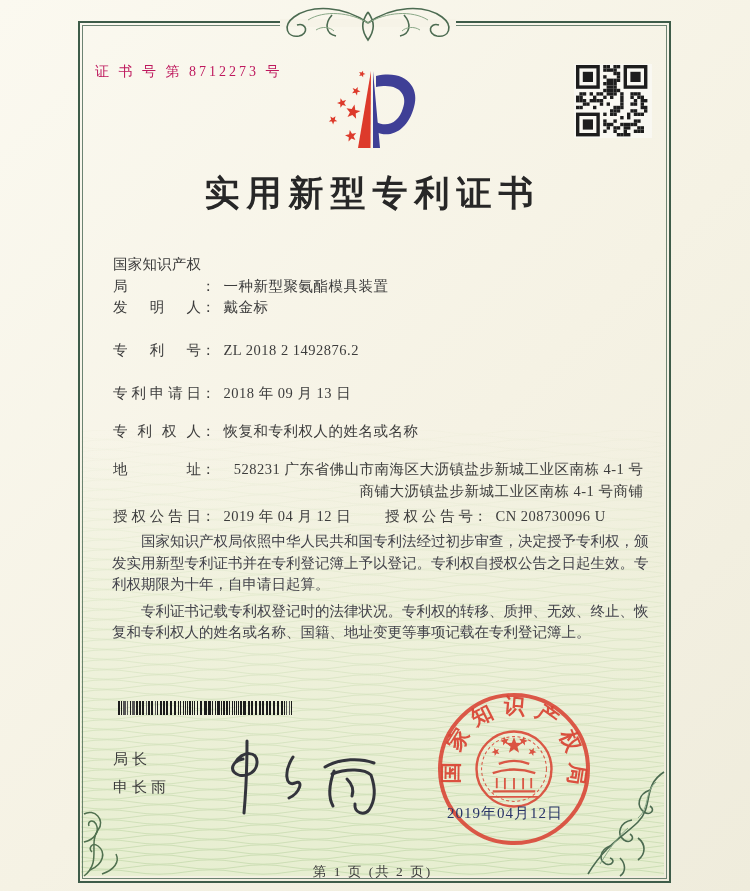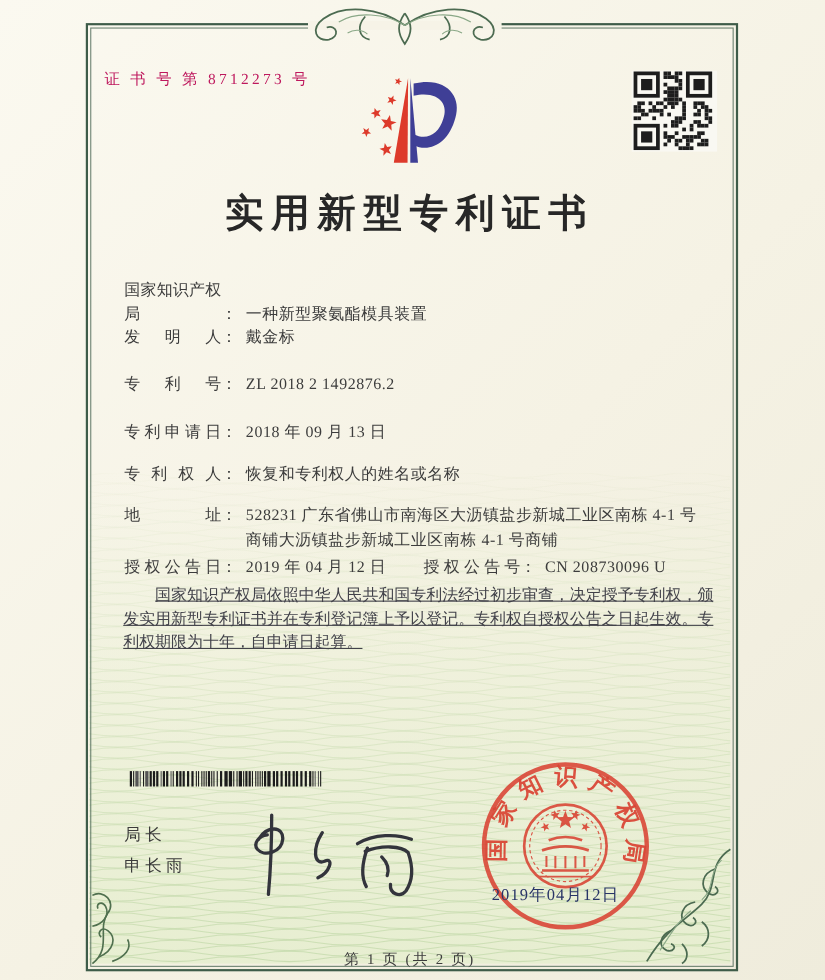--- a/index.html
+++ b/index.html
@@ -19,23 +19,23 @@
   .cert-no{left:95px;top:63px;font-size:14px;letter-spacing:3px;color:#be185d;}
   .logo{left:300px;top:58px;width:178px;height:110px;}
   .qr{left:574px;top:64px;}
   .title{left:78px;top:170px;width:589px;text-align:center;font-size:35px;font-weight:600;
     letter-spacing:7px;color:#272727;}
   
   .field{left:113px;width:540px;font-size:14.5px;line-height:22px;color:#3c3c3c;}
   .flabel{display:inline-block;width:88px;text-align:justify;text-align-last:justify;}
   .fcolon{margin-right:8px;}
   .fvalue{letter-spacing:.5px;}
-  .addr .fvalue{display:inline-block;width:420px;vertical-align:top;}
+  .addr .fvalue{display:inline-block;width:420px;vertical-align:top;text-align:right;}
   
-  .paras{left:112px;top:531px;width:537px;font-size:14.5px;line-height:21.5px;color:#42424a;text-decoration:underline;}
+  .paras{left:112px;top:531px;width:537px;font-size:14.5px;line-height:21.5px;color:#42424a;}
   .paras p{margin:0 0 5px 0;text-indent:2em;}
   
   .barcode{left:118px;top:701px;width:176px;height:14px;display:flex;align-items:stretch;}
   .barcode span{display:block;height:100%;}
   .sig-title{left:113px;top:750px;font-size:15px;letter-spacing:4px;color:#3a3a3a;}
   .sig-name{left:113px;top:778px;font-size:15px;letter-spacing:4px;color:#3a3a3a;}
   .signature{left:205px;top:733px;}
   .seal{left:438px;top:693px;width:152px;height:152px;opacity:.92;}
   .seal-ring{position:absolute;inset:0;border:4.5px solid var(--c-seal-red,#d8392a);border-radius:50%;opacity:.9;}
   .seal-date{left:447px;top:804px;width:170px;font-size:15px;font-weight:normal;
@@ -353,20 +353,21 @@
 </div>
 <div class="abs field z4" style="top:505px;width:270px">
   <span class="flabel">授权公告日</span><span class="fcolon">：</span><span class="fvalue">2019 年 04 月 12 日</span>
 </div>
 <div class="abs field z4" style="top:505px;left:385px;width:262px">
   <span class="flabel">授权公告号</span><span class="fcolon">：</span><span class="fvalue">CN 208730096 U</span>
 </div>
 
 <div class="abs paras z4">
   <p>国家知识产权局依照中华人民共和国专利法经过初步审查，决定授予专利权，颁发实用新型专利证书并在专利登记簿上予以登记。专利权自授权公告之日起生效。专利权期限为十年，自申请日起算。</p>
+  <p>专利证书记载专利权登记时的法律状况。专利权的转移、质押、无效、终止、恢复和专利权人的姓名或名称、国籍、地址变更等事项记载在专利登记簿上。</p>
 </div>
 
 <div class="abs barcode z4" id="barcode">
     <span style="width: 2px; background: rgb(28, 28, 28);"></span>
     <span style="width: 1px;"></span>
     <span style="width: 1px; background: rgb(28, 28, 28);"></span>
     <span style="width: 1px;"></span>
     <span style="width: 3px; background: rgb(85, 85, 85);"></span>
     <span style="width: 1px;"></span>
     <span style="width: 1px; background: rgb(85, 85, 85);"></span>

